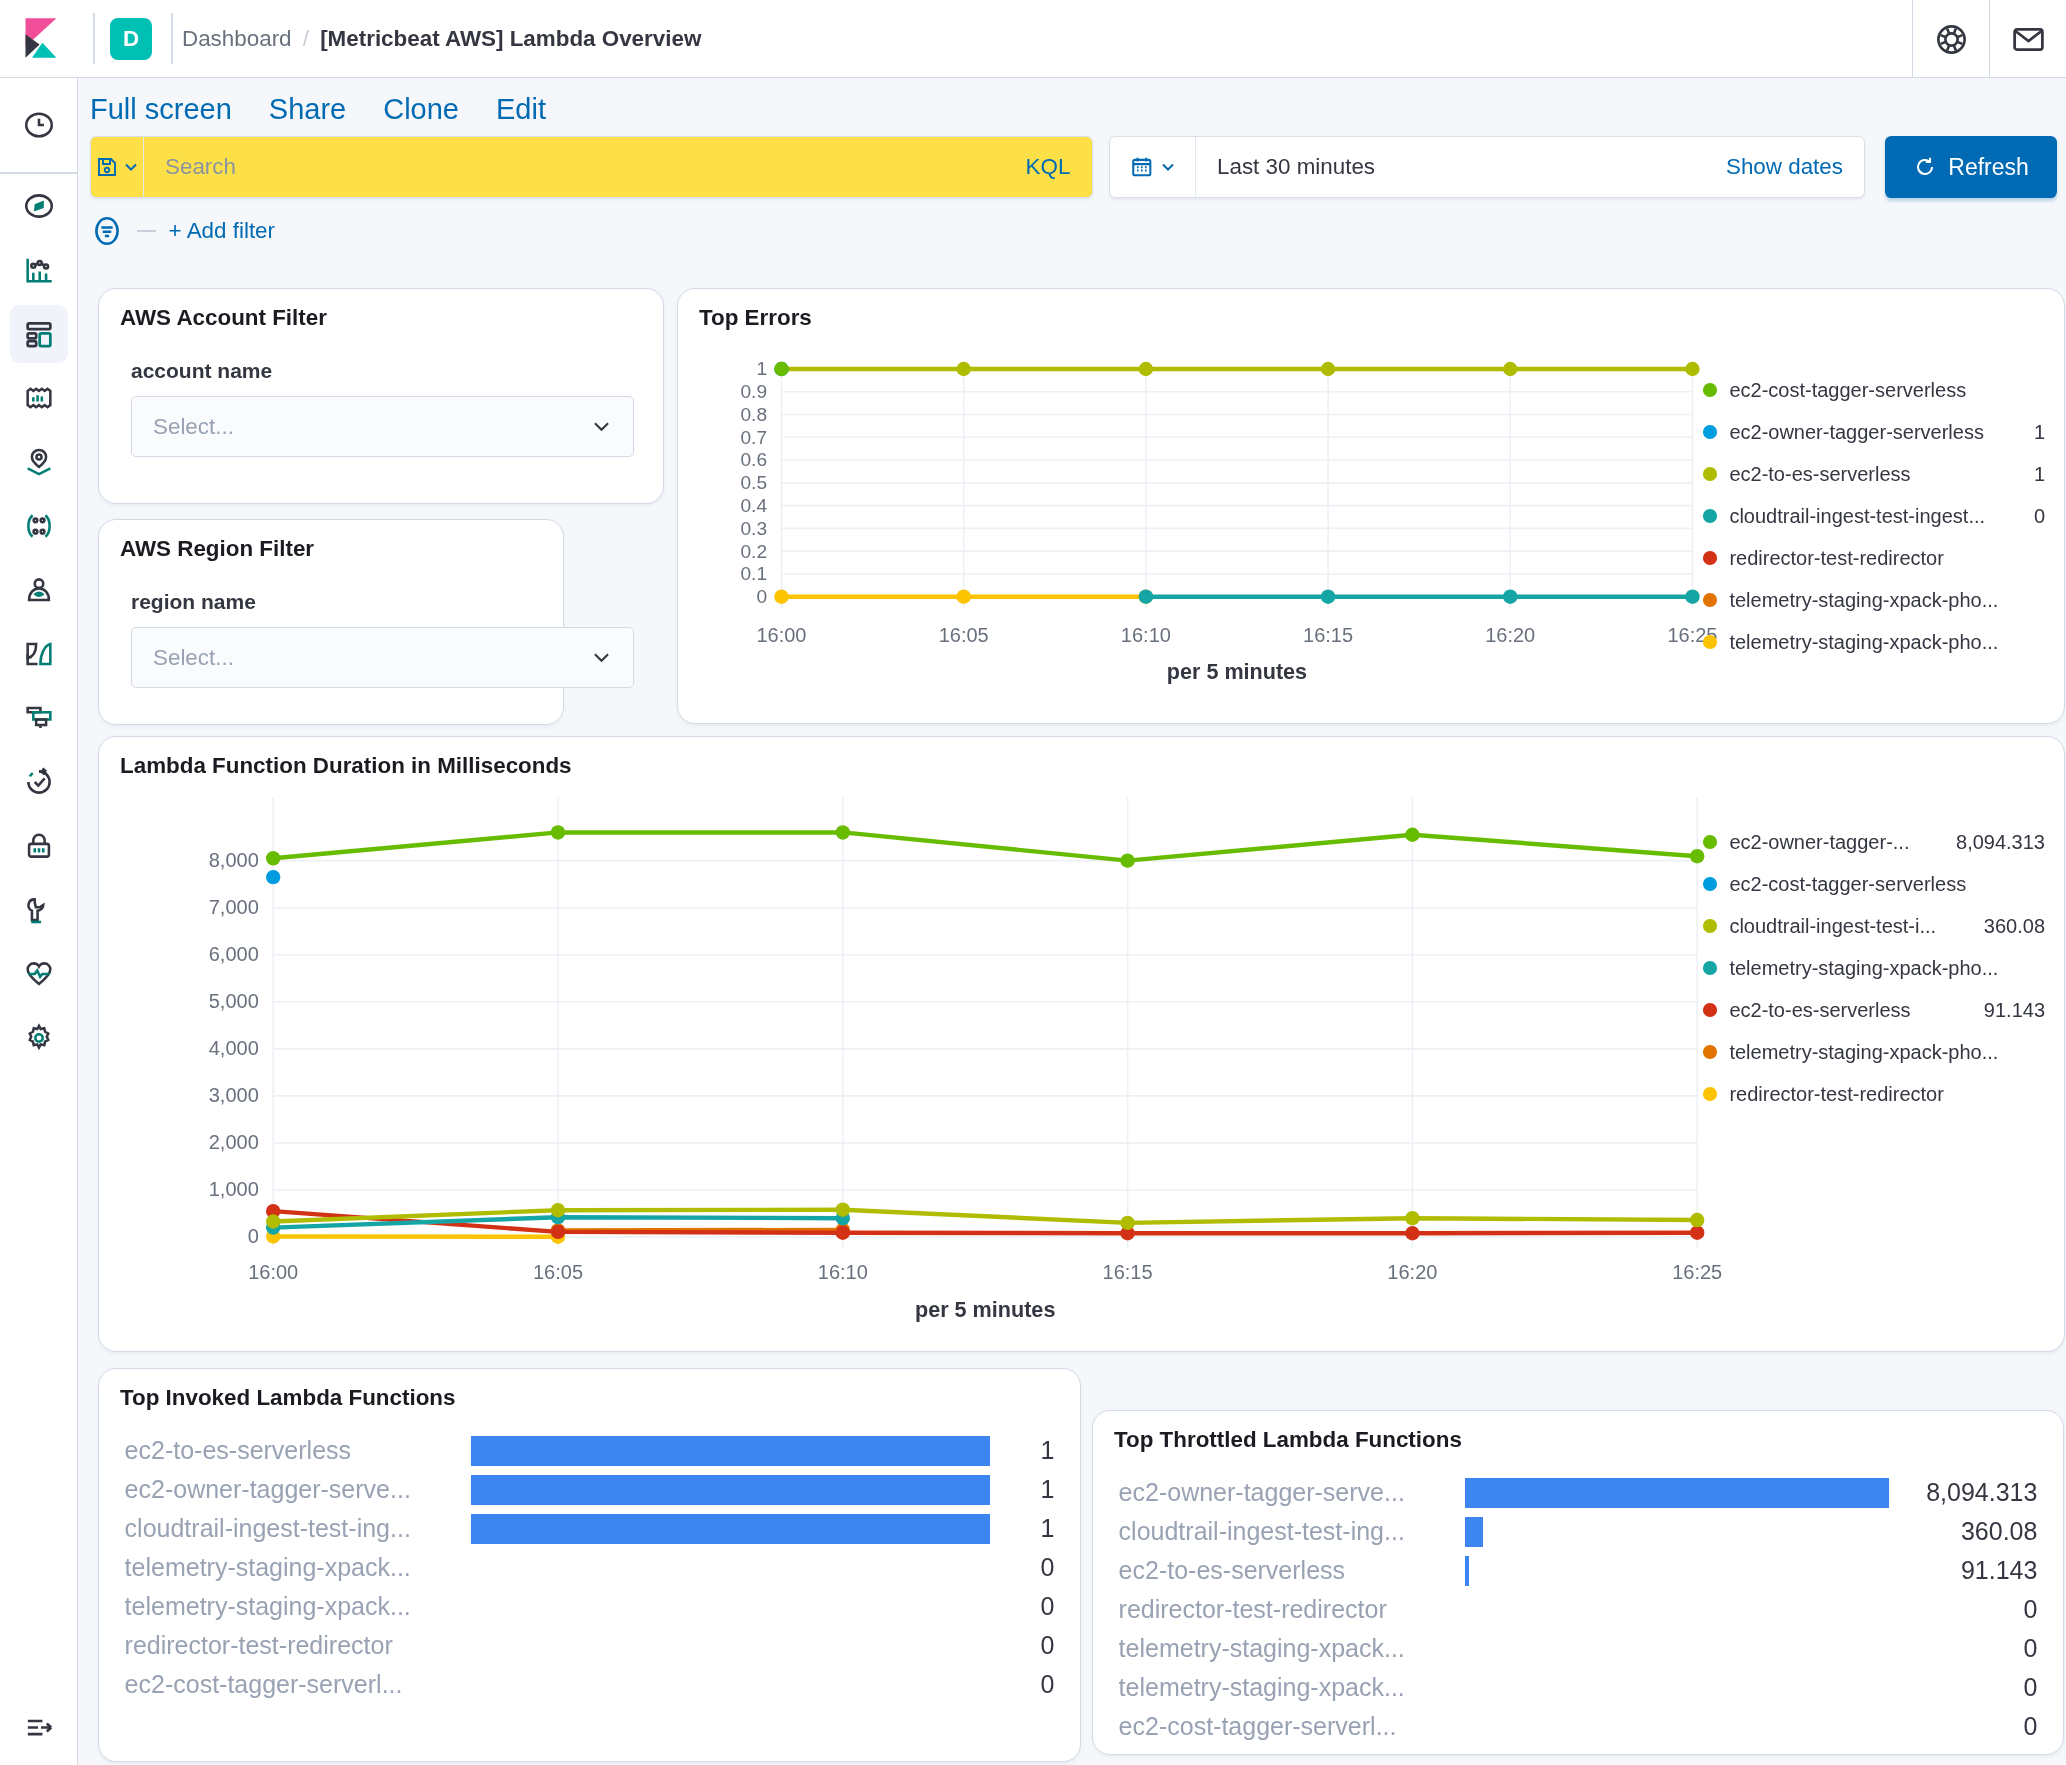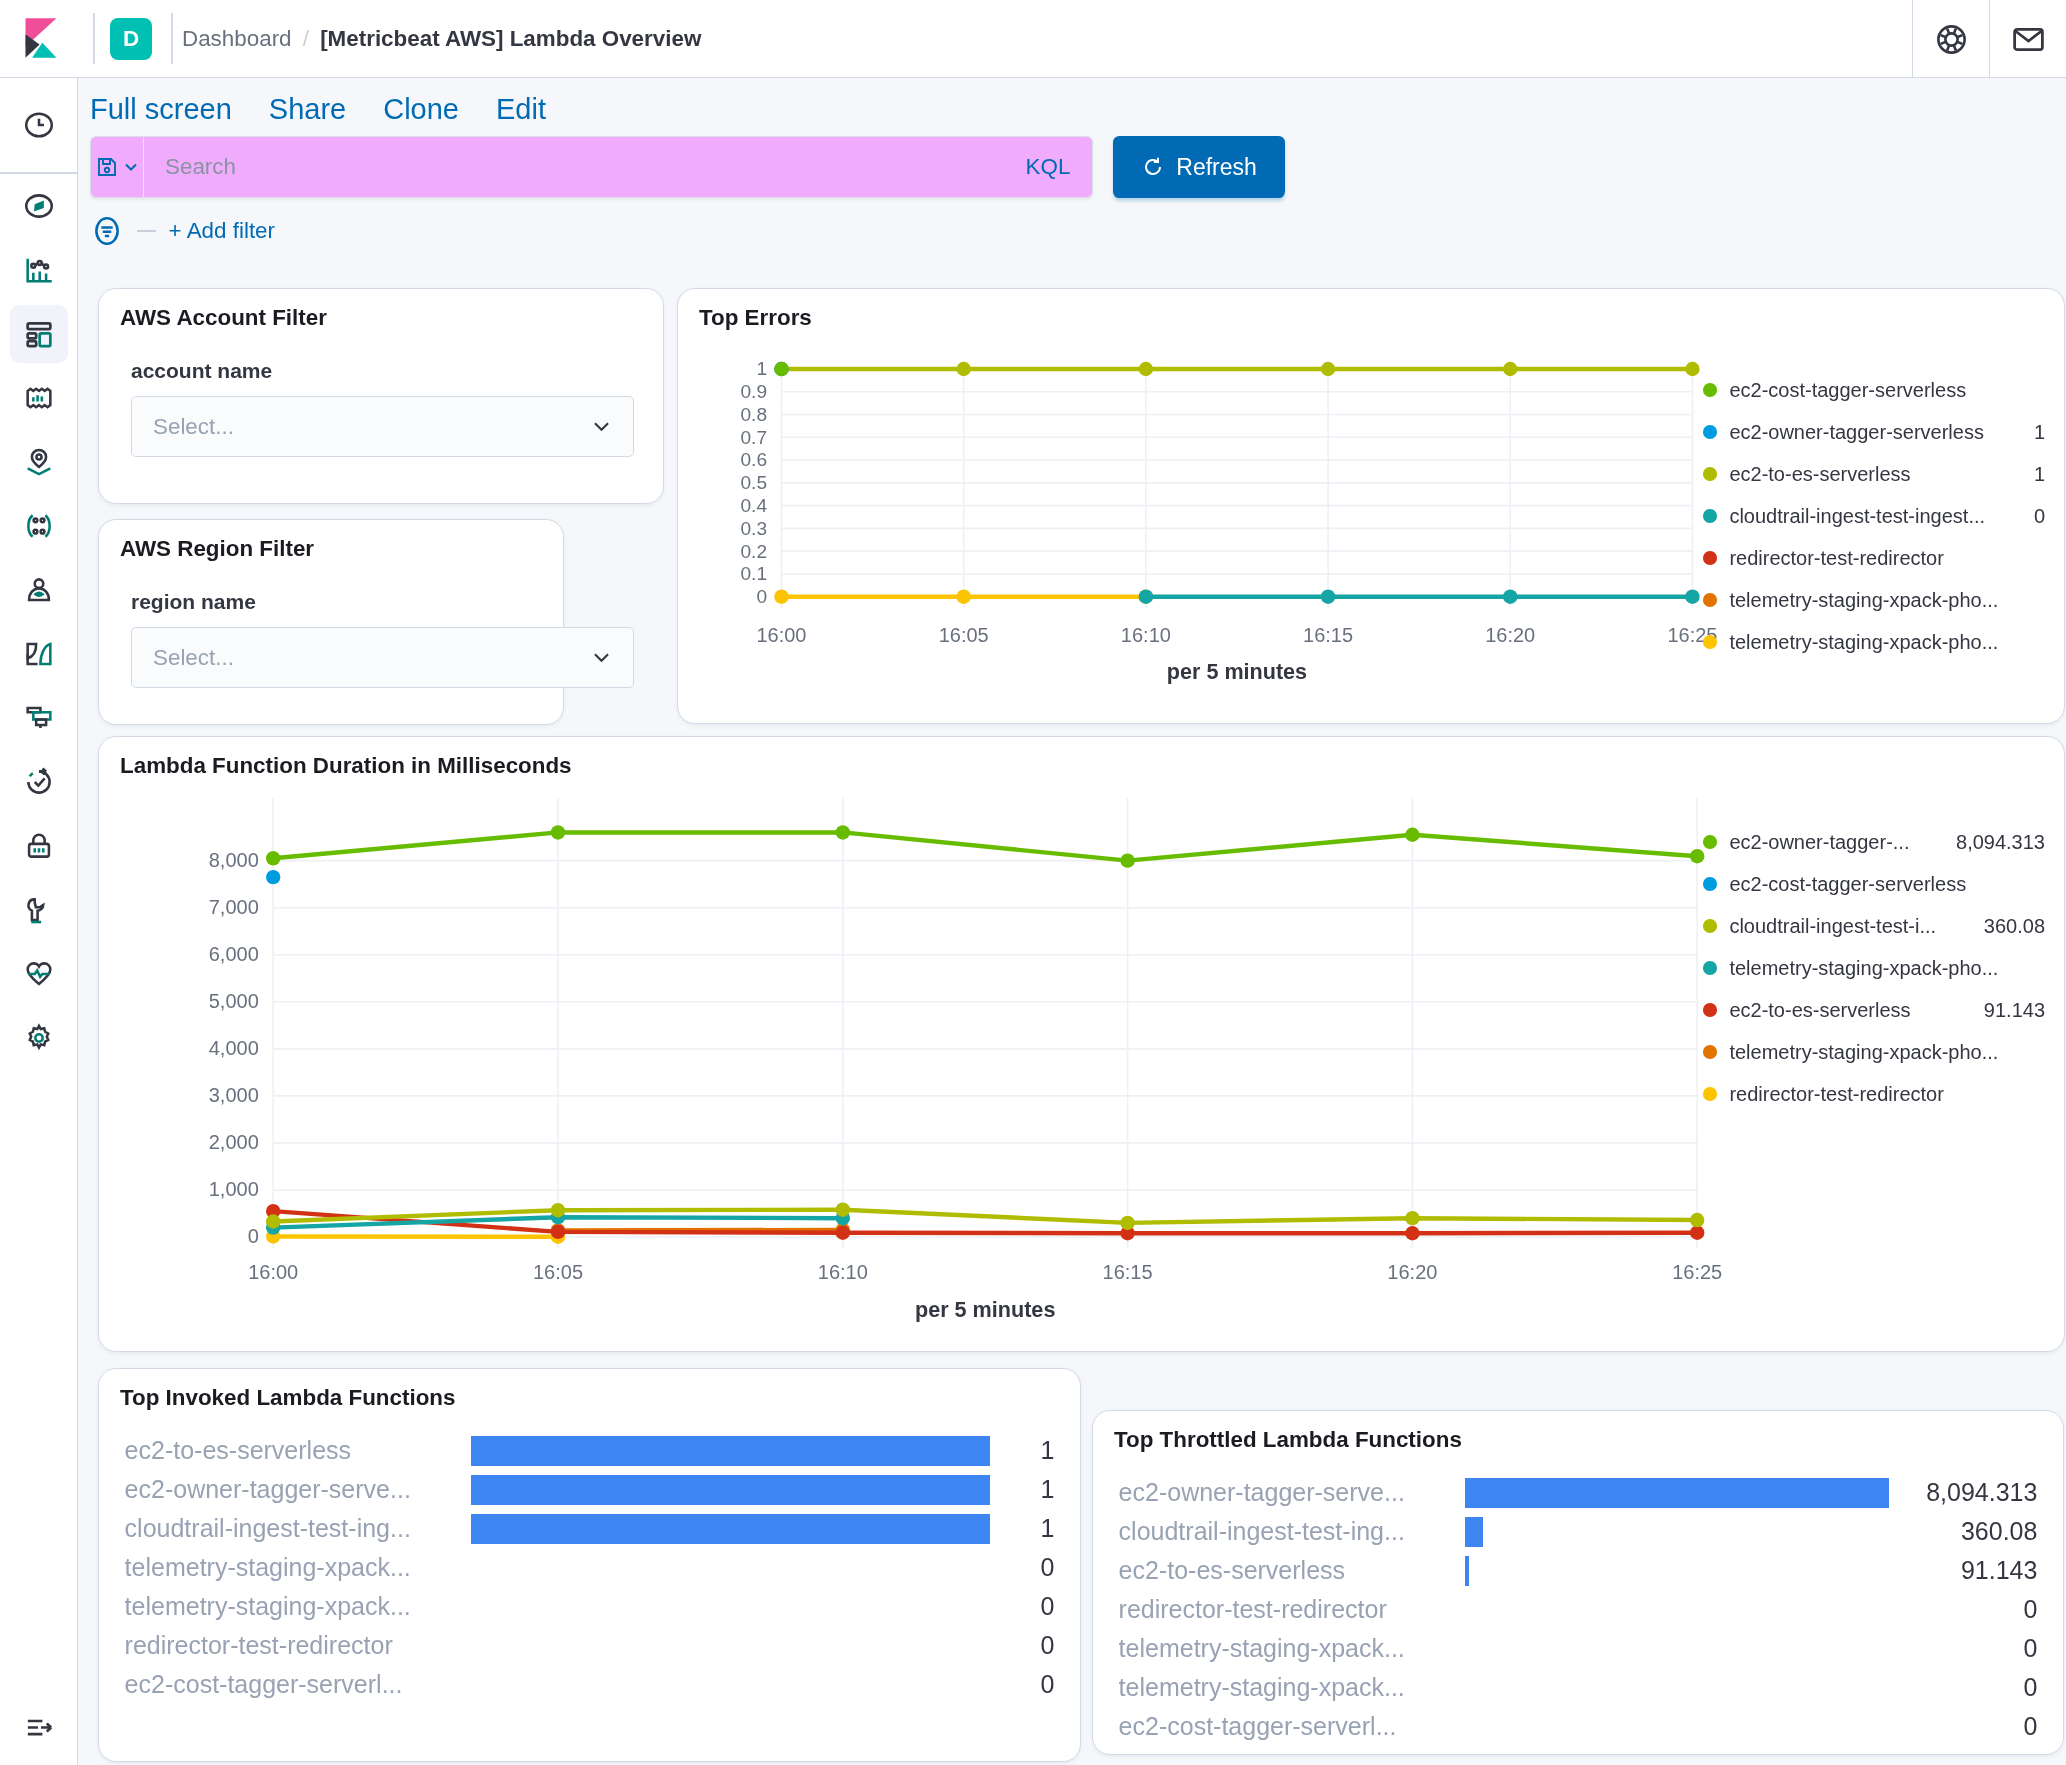--- a/index.html
+++ b/index.html
@@ -31,21 +31,21 @@
   .side-sep { width:78px; height:1.6px; background:#D3DAE6; }
   .side-item.selected .pill { background:#F0F3FA; border-radius:9.6px; }
   .pill { width:58px; height:58px; display:flex; align-items:center; justify-content:center; }
   .side-bottom { position:absolute; bottom:6.4px; left:0; width:78px; height:64px;
                  display:flex; align-items:center; justify-content:center; cursor:pointer; }
 
   
   .menu-row { position:absolute; left:90px; top:93px; display:flex; gap:37px; }
   .menu-link { color:#006BB4; font-size:29px; cursor:pointer; }
   .query-row { position:absolute; left:90px; top:136px; width:1967px; height:62px; display:flex; }
-  .search-box { width:1003px; height:62px; background:#f0abfc; border:1.6px solid #D9DfE8; border-radius:6.4px;
+  .search-box { width:1003px; height:62px; background:#fde047; border:1.6px solid #D9DfE8; border-radius:6.4px;
                 display:flex; align-items:center; box-shadow:0 1.6px 2.4px rgba(152,162,179,.15); }
   .save-btn { width:53px; height:100%; display:flex; align-items:center; justify-content:center; gap:4.8px;
               border-right:1.6px solid #E4E8EF; background:none; border-top:none; border-left:none; border-bottom:none; cursor:pointer; }
   .search-input { flex:1; height:100%; border:none; outline:none; font-size:22.4px; padding:0 21px;
                   color:#343741; background:transparent; font-family:inherit; }
   .search-input::placeholder { color:#8A93A2; }
   .kql-btn { width:88px; height:100%; background:none; border:none; color:#006BB4; font-size:22.4px;
              cursor:pointer; font-family:inherit; }
   .date-box { margin-left:16px; width:756px; height:62px; background:#fff; border:1.6px solid #D9DFE8;
               border-radius:6.4px; display:flex; align-items:center; box-shadow:0 1.6px 2.4px rgba(152,162,179,.15); }
@@ -267,20 +267,34 @@
           <path d="M4 4 H16 L20 8 V20 H4 Z"></path>
             <path d="M8 4 V9 H15 V4"></path>
             <circle cx="12" cy="15" r="2.2"></circle>
         </svg>
         <svg width="16" height="16" viewBox="0 0 16 16" fill="none" stroke="#006BB4" stroke-width="2">
           <path d="M3 5.5 L8 10.5 L13 5.5"></path>
         </svg>
       </button>
       <input class="search-input" type="text" placeholder="Search" style="">
       <button class="kql-btn">KQL</button>
+    </div>
+    <div class="date-box">
+      <button class="cal-btn">
+        <svg width="25.6" height="25.6" viewBox="0 0 24 24" fill="none" stroke="#006BB4" stroke-width="1.9">
+          <rect x="4" y="5.5" width="16" height="14.5" rx="1.5"></rect>
+          <path d="M8 3.5 V7 M16 3.5 V7 M4 9.5 H20"></path>
+          <path d="M7.5 12.5 H9 M11.2 12.5 H12.8 M15 12.5 H16.5 M7.5 15.5 H9 M11.2 15.5 H12.8 M15 15.5 H16.5"></path>
+        </svg>
+        <svg width="16" height="16" viewBox="0 0 16 16" fill="none" stroke="#006BB4" stroke-width="2">
+          <path d="M3 5.5 L8 10.5 L13 5.5"></path>
+        </svg>
+      </button>
+      <span class="time-range">Last 30 minutes</span>
+      <button class="show-dates">Show dates</button>
     </div>
     <button class="refresh-btn">
       <svg width="24" height="24" viewBox="0 0 24 24" fill="none" stroke="#fff" stroke-width="2">
         <path d="M19 12 a7 7 0 1 1 -2.2 -5.1"></path>
           <path d="M17 2.8 V7 H12.8"></path>
       </svg>
       <span>Refresh</span>
     </button>
   </div>
 

